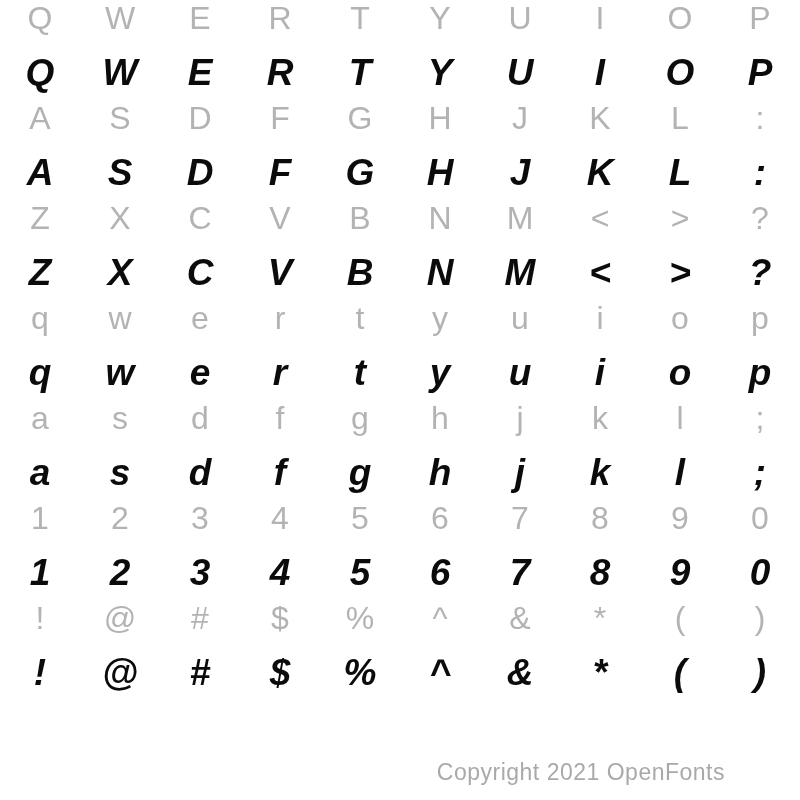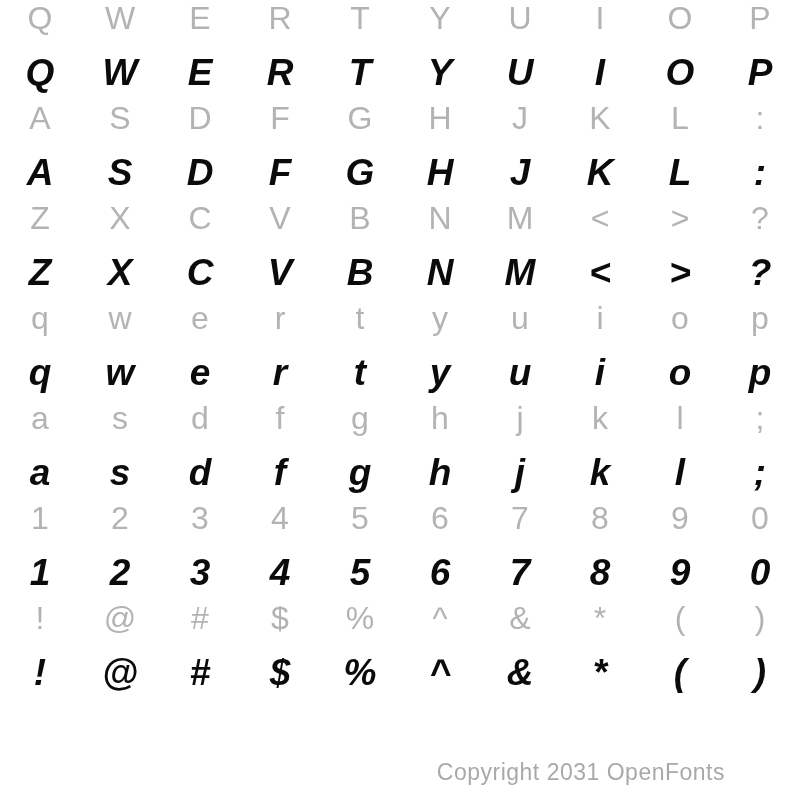--- a/index.html
+++ b/index.html
@@ -67,14 +67,14 @@
       <div class="char-row bold" style="top: 254px;"><span class="char-cell">Z</span><span class="char-cell">X</span><span class="char-cell">C</span><span class="char-cell">V</span><span class="char-cell">B</span><span class="char-cell">N</span><span class="char-cell">M</span><span class="char-cell">&lt;</span><span class="char-cell">&gt;</span><span class="char-cell">?</span></div>
       <div class="char-row gray" style="top: 302px;"><span class="char-cell">q</span><span class="char-cell">w</span><span class="char-cell">e</span><span class="char-cell">r</span><span class="char-cell">t</span><span class="char-cell">y</span><span class="char-cell">u</span><span class="char-cell">i</span><span class="char-cell">o</span><span class="char-cell">p</span></div>
       <div class="char-row bold" style="top: 354px;"><span class="char-cell">q</span><span class="char-cell">w</span><span class="char-cell">e</span><span class="char-cell">r</span><span class="char-cell">t</span><span class="char-cell">y</span><span class="char-cell">u</span><span class="char-cell">i</span><span class="char-cell">o</span><span class="char-cell">p</span></div>
       <div class="char-row gray" style="top: 402px;"><span class="char-cell">a</span><span class="char-cell">s</span><span class="char-cell">d</span><span class="char-cell">f</span><span class="char-cell">g</span><span class="char-cell">h</span><span class="char-cell">j</span><span class="char-cell">k</span><span class="char-cell">l</span><span class="char-cell">;</span></div>
       <div class="char-row bold" style="top: 454px;"><span class="char-cell">a</span><span class="char-cell">s</span><span class="char-cell">d</span><span class="char-cell">f</span><span class="char-cell">g</span><span class="char-cell">h</span><span class="char-cell">j</span><span class="char-cell">k</span><span class="char-cell">l</span><span class="char-cell">;</span></div>
       <div class="char-row gray" style="top: 502px;"><span class="char-cell">1</span><span class="char-cell">2</span><span class="char-cell">3</span><span class="char-cell">4</span><span class="char-cell">5</span><span class="char-cell">6</span><span class="char-cell">7</span><span class="char-cell">8</span><span class="char-cell">9</span><span class="char-cell">0</span></div>
       <div class="char-row bold" style="top: 554px;"><span class="char-cell">1</span><span class="char-cell">2</span><span class="char-cell">3</span><span class="char-cell">4</span><span class="char-cell">5</span><span class="char-cell">6</span><span class="char-cell">7</span><span class="char-cell">8</span><span class="char-cell">9</span><span class="char-cell">0</span></div>
       <div class="char-row gray" style="top: 602px;"><span class="char-cell">!</span><span class="char-cell">@</span><span class="char-cell">#</span><span class="char-cell">$</span><span class="char-cell">%</span><span class="char-cell">^</span><span class="char-cell">&amp;</span><span class="char-cell">*</span><span class="char-cell">(</span><span class="char-cell">)</span></div>
       <div class="char-row bold" style="top: 654px;"><span class="char-cell">!</span><span class="char-cell">@</span><span class="char-cell">#</span><span class="char-cell">$</span><span class="char-cell">%</span><span class="char-cell">^</span><span class="char-cell">&amp;</span><span class="char-cell">*</span><span class="char-cell">(</span><span class="char-cell">)</span></div>
     </div>
-  <div class="copyright">Copyright 2031 OpenFonts</div>
+  <div class="copyright">Copyright 2021 OpenFonts</div>
 </div>
 
 </body></html>

